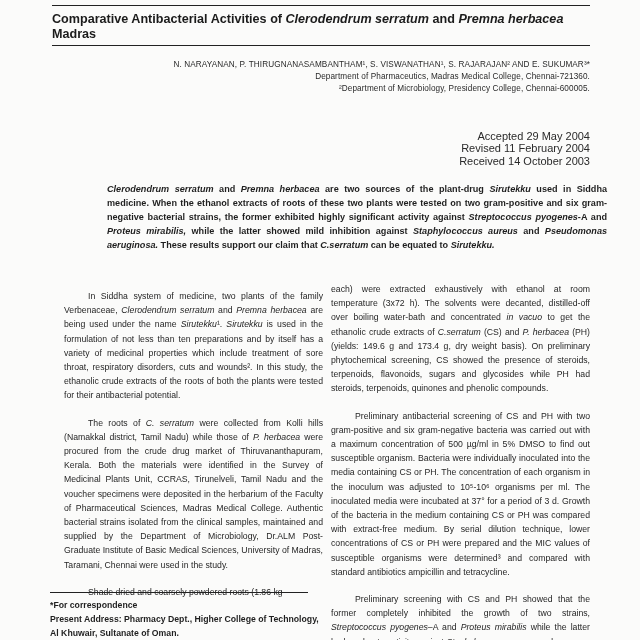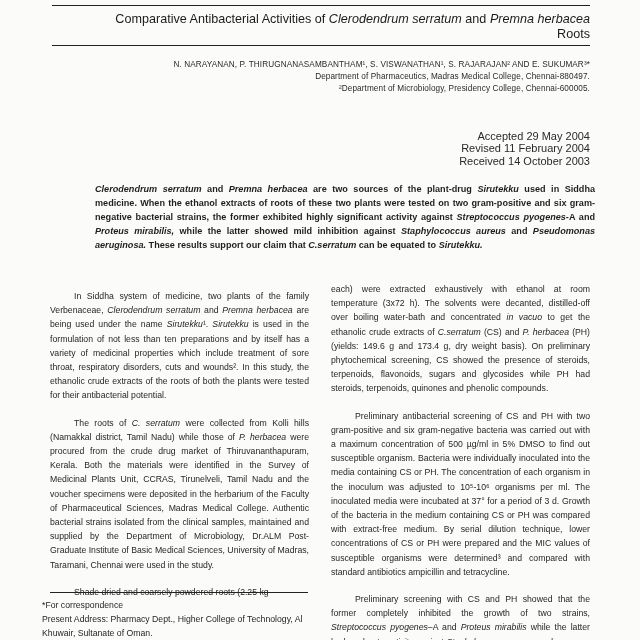--- a/index.html
+++ b/index.html
@@ -7,78 +7,78 @@
     width: 640px; height: 640px; overflow: hidden;
     background: #fbfbfa; color: #1e1e1e;
     font-family: "Liberation Sans", sans-serif;
     position: relative;
   }
   .rule { position: absolute; left: 52px; width: 538px; height: 0; border-top: 1.6px solid #222; }
   #rule-top { top: 5px; }
   #rule-bottom { top: 45px; }
   .title {
     position: absolute; left: 52px; width: 538px; top: 12px;
-    text-align: right; font-weight: normal; font-size: 12.6px; line-height: 15px; color: #1b1b1b;
+    text-align: left; font-weight: bold; font-size: 12.6px; line-height: 15px; color: #1b1b1b;
   }
   .authors {
     position: absolute; right: 50px; top: 59px; text-align: right;
     font-size: 8.2px; line-height: 12.2px; color: #2a2a2a; letter-spacing: 0.1px;
   }
   .dates {
     position: absolute; right: 50px; top: 130px; text-align: right;
     font-size: 11px; line-height: 12.4px; color: #2a2a2a;
   }
   .abstract {
-    position: absolute; left: 95px; width: 500px; top: 182px;
+    position: absolute; left: 107px; width: 500px; top: 182px;
     font-weight: bold; font-size: 9.1px; line-height: 14px; color: #1f1f1f;
     text-align: justify;
   }
   .col {
     position: absolute; top: 289px; width: 259px;
     font-size: 8.7px; line-height: 14.2px; color: #262626; text-align: justify;
   }
-  #col-left { left: 50px; }
+  #col-left { left: 64px; }
   #col-right { left: 331px; top: 282px; }
   .col p { margin: 0 0 13px 0; text-indent: 24px; }
   .col p.noindent { text-indent: 0; }
   .foot-rule { position: absolute; left: 50px; top: 592px; width: 258px; border-top: 1.4px solid #222; }
   .footnote {
-    position: absolute; left: 42px; top: 598px; width: 270px;
-    font-weight: normal; font-size: 8.7px; line-height: 14px; color: #1f1f1f;
+    position: absolute; left: 50px; top: 598px; width: 270px;
+    font-weight: bold; font-size: 8.7px; line-height: 14px; color: #1f1f1f;
   }
   em { font-style: italic; }
 </style>
 </head>
 <body>
 
 <div class="rule" id="rule-top"></div>
 <div class="title">
   <span>Comparative Antibacterial Activities of </span><em>Clerodendrum serratum</em><span> and </span><em>Premna herbacea</em><br>
-  <span>Roots</span>
+  <span>Madras</span>
 </div>
 <div class="rule" id="rule-bottom"></div>
 
 <div class="authors">
   <div>N. NARAYANAN, P. THIRUGNANASAMBANTHAM¹, S. VISWANATHAN¹, S. RAJARAJAN² AND E. SUKUMAR³*</div>
-  <div>Department of Pharmaceutics, Madras Medical College, Chennai-880497.</div>
+  <div>Department of Pharmaceutics, Madras Medical College, Chennai-721360.</div>
   <div>²Department of Microbiology, Presidency College, Chennai-600005.</div>
 </div>
 
 <div class="dates">
   <div>Accepted 29 May 2004</div>
   <div>Revised 11 February 2004</div>
   <div>Received 14 October 2003</div>
 </div>
 
 <div class="abstract"><em>Clerodendrum serratum</em><span> and </span><em>Premna herbacea</em><span> are two sources of the plant-drug </span><em>Sirutekku</em><span> used in Siddha medicine.  When the ethanol extracts of roots of these two plants were tested on two gram-positive and six gram-negative bacterial strains, the former exhibited highly significant activity against </span><em>Streptococcus pyogenes</em><span>-A and </span><em>Proteus mirabilis,</em><span> while the latter showed mild inhibition against </span><em>Staphylococcus aureus</em><span>  and </span><em>Pseudomonas aeruginosa.</em><span> These results support our claim that </span><em>C.serratum</em><span> can be equated to </span><em>Sirutekku.</em></div>
 
 <div class="col" id="col-left">
   <p><span>In Siddha system of medicine, two plants of the family Verbenaceae, </span><em>Clerodendrum serratum</em><span> and </span><em>Premna herbacea</em><span> are being used under the name </span><em>Sirutekku</em><span>¹. </span><em>Sirutekku</em><span> is used in the formulation of not less than ten preparations and by itself has a variety of medicinal properties which include treatment of sore throat, respiratory disorders, cuts and wounds². In this study, the ethanolic crude extracts of the roots of both the plants were tested for their antibacterial potential.</span></p>
   <p><span>The roots of </span><em>C. serratum</em><span> were collected from Kolli hills (Namakkal district, Tamil Nadu) while those of </span><em>P. herbacea</em><span> were procured from the crude drug market of Thiruvananthapuram, Kerala.  Both the materials were identified in the Survey of Medicinal Plants Unit, CCRAS, Tirunelveli, Tamil Nadu and the voucher specimens were deposited in the herbarium of the Faculty of Pharmaceutical Sciences, Madras Medical College. Authentic bacterial strains isolated from the clinical samples, maintained and supplied by the Department of Microbiology, Dr.ALM Post-Graduate Institute of Basic Medical Sciences, University of Madras, Taramani, Chennai were used in the study.</span></p>
-  <p>Shade dried and coarsely powdered roots (2.25 kg</p>
+  <p>Shade dried and coarsely powdered roots (1.86 kg</p>
 </div>
 
 <div class="col" id="col-right">
   <p class="noindent"><span>each) were extracted exhaustively with ethanol at room temperature (3x72 h).  The solvents were decanted, distilled-off over boiling water-bath and concentrated </span><em>in vacuo</em><span> to get the ethanolic crude extracts of </span><em>C.serratum</em><span> (CS) and </span><em>P. herbacea</em><span> (PH) (yields: 149.6 g and  173.4 g, dry weight basis). On preliminary phytochemical screening, CS showed the presence of steroids, terpenoids, flavonoids, sugars and glycosides while PH had steroids, terpenoids, quinones and phenolic compounds.</span></p>
   <p>Preliminary antibacterial screening of CS and PH with two gram-positive and six gram-negative bacteria was carried out with a maximum concentration of 500 µg/ml in 5% DMSO to find out susceptible organism. Bacteria were individually inoculated into the media containing CS or PH.  The concentration of each organism in the inoculum was adjusted to 10⁵-10⁶ organisms per ml. The inoculated media were incubated at 37° for a period of 3 d.  Growth of the bacteria in the medium containing CS or PH was compared with extract-free medium. By serial dilution technique, lower concentrations of CS or PH were prepared and the MIC values of susceptible organisms were determined³ and compared with standard antibiotics ampicillin and tetracycline.</p>
   <p><span>Preliminary screening with CS and PH showed that the former completely inhibited the growth of two strains, </span><em>Streptococcus pyogenes</em><span>–A and </span><em>Proteus mirabilis</em><span> while the latter had moderate activity against </span><em>Staphylococcus aureus</em><span> and</span></p>
 </div>
 
 <div class="foot-rule"></div>
 <div class="footnote">

